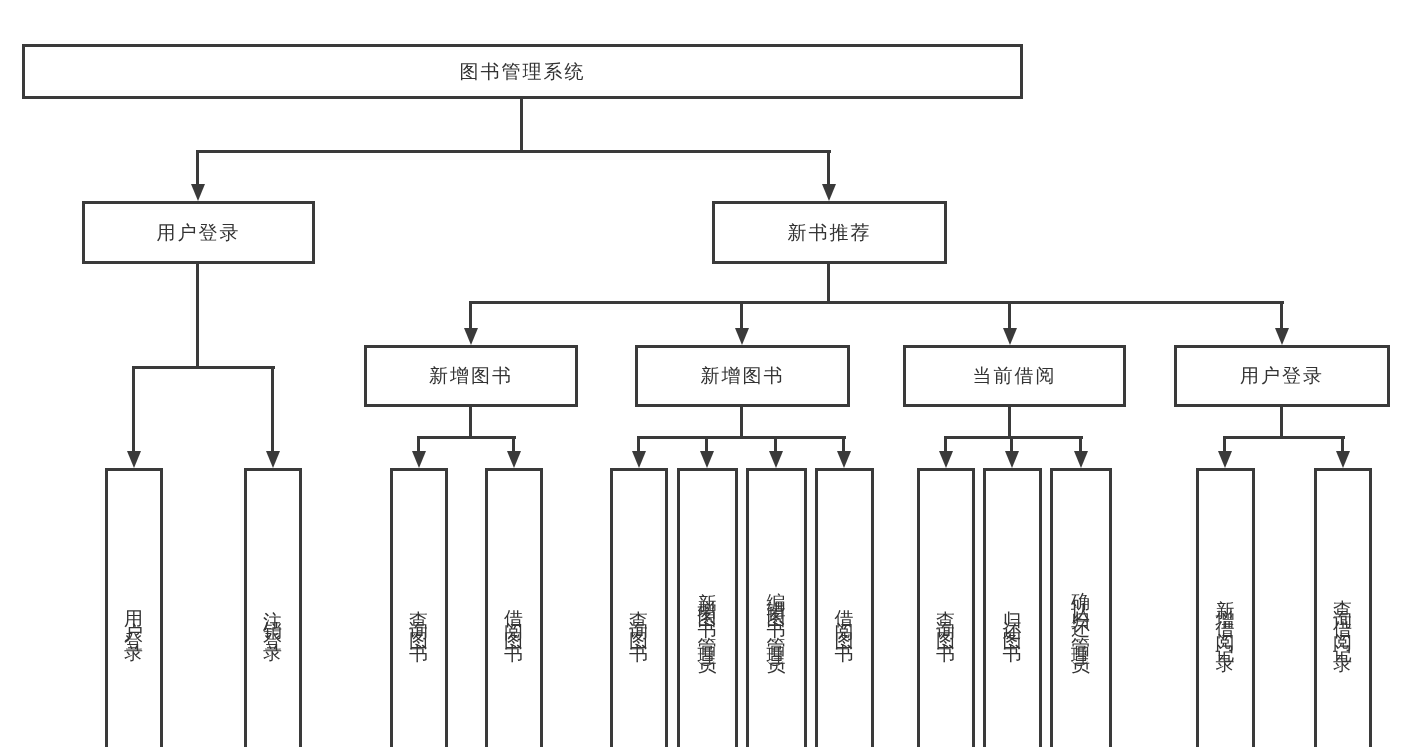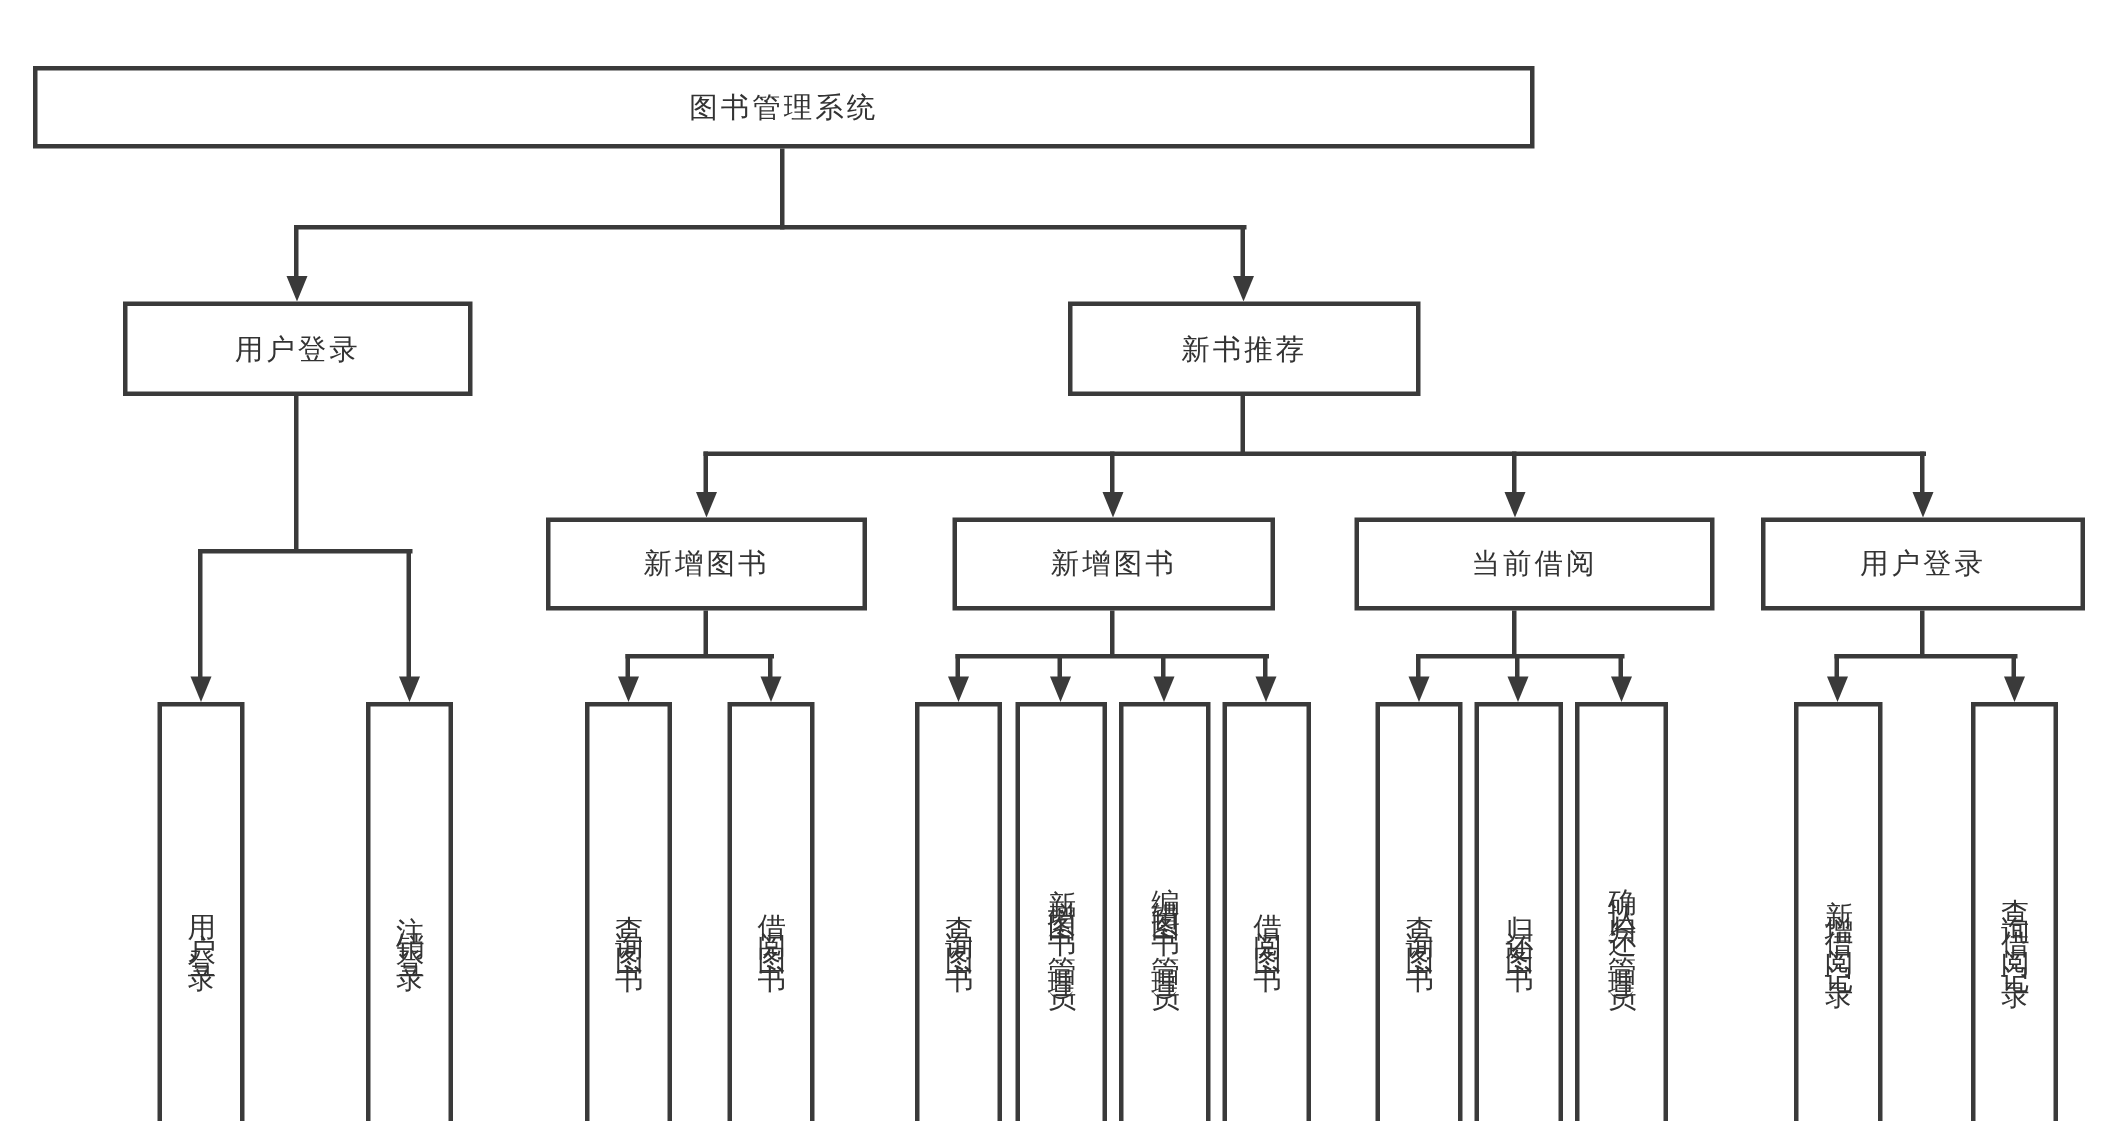--- a/index.html
+++ b/index.html
@@ -103,21 +103,21 @@
   <div class="tri" style="left:1003px; top:297px;"></div>
   <div class="vl" style="left:1280px; top:270px; height:29px;"></div>
   <div class="tri" style="left:1275px; top:297px;"></div>
 
   <div class="box" style="left:364px; top:314px; width:214px; height:62px;">
     <span class="h-label">新增图书</span>
   </div>
   <div class="box" style="left:635px; top:314px; width:215px; height:62px;">
     <span class="h-label">新增图书</span>
   </div>
-  <div class="box" style="left:903px; top:314px; width:240px; height:62px;">
+  <div class="box" style="left:903px; top:314px; width:223px; height:62px;">
     <span class="h-label">当前借阅</span>
   </div>
   <div class="box" style="left:1174px; top:314px; width:216px; height:62px;">
     <span class="h-label">用户登录</span>
   </div>
 
   <div class="vl" style="left:469px; top:376px; height:31px;"></div>
   <div class="hl" style="left:417px; top:405px; width:99px;"></div>
   <div class="vl" style="left:417px; top:405px; height:16px;"></div>
   <div class="tri" style="left:412px; top:420px;"></div>

